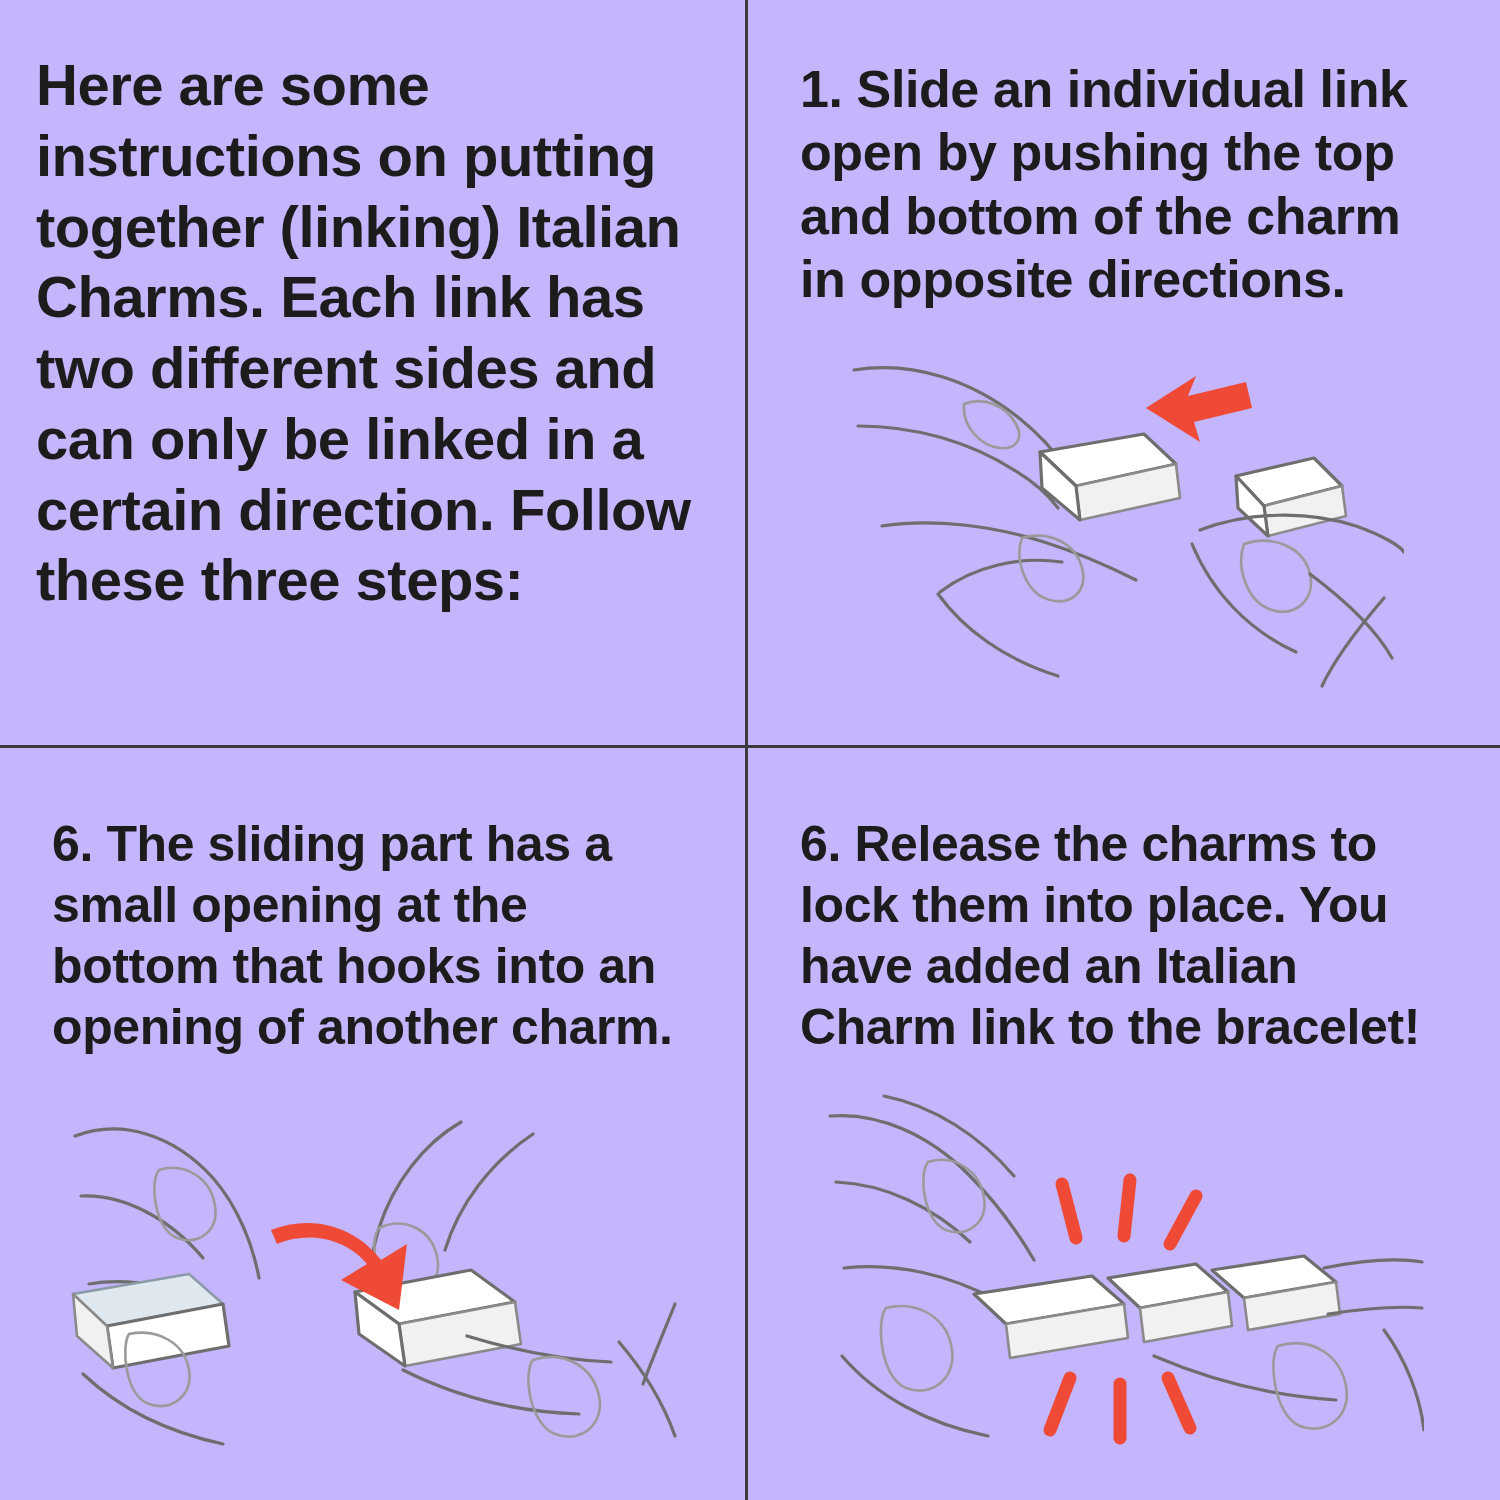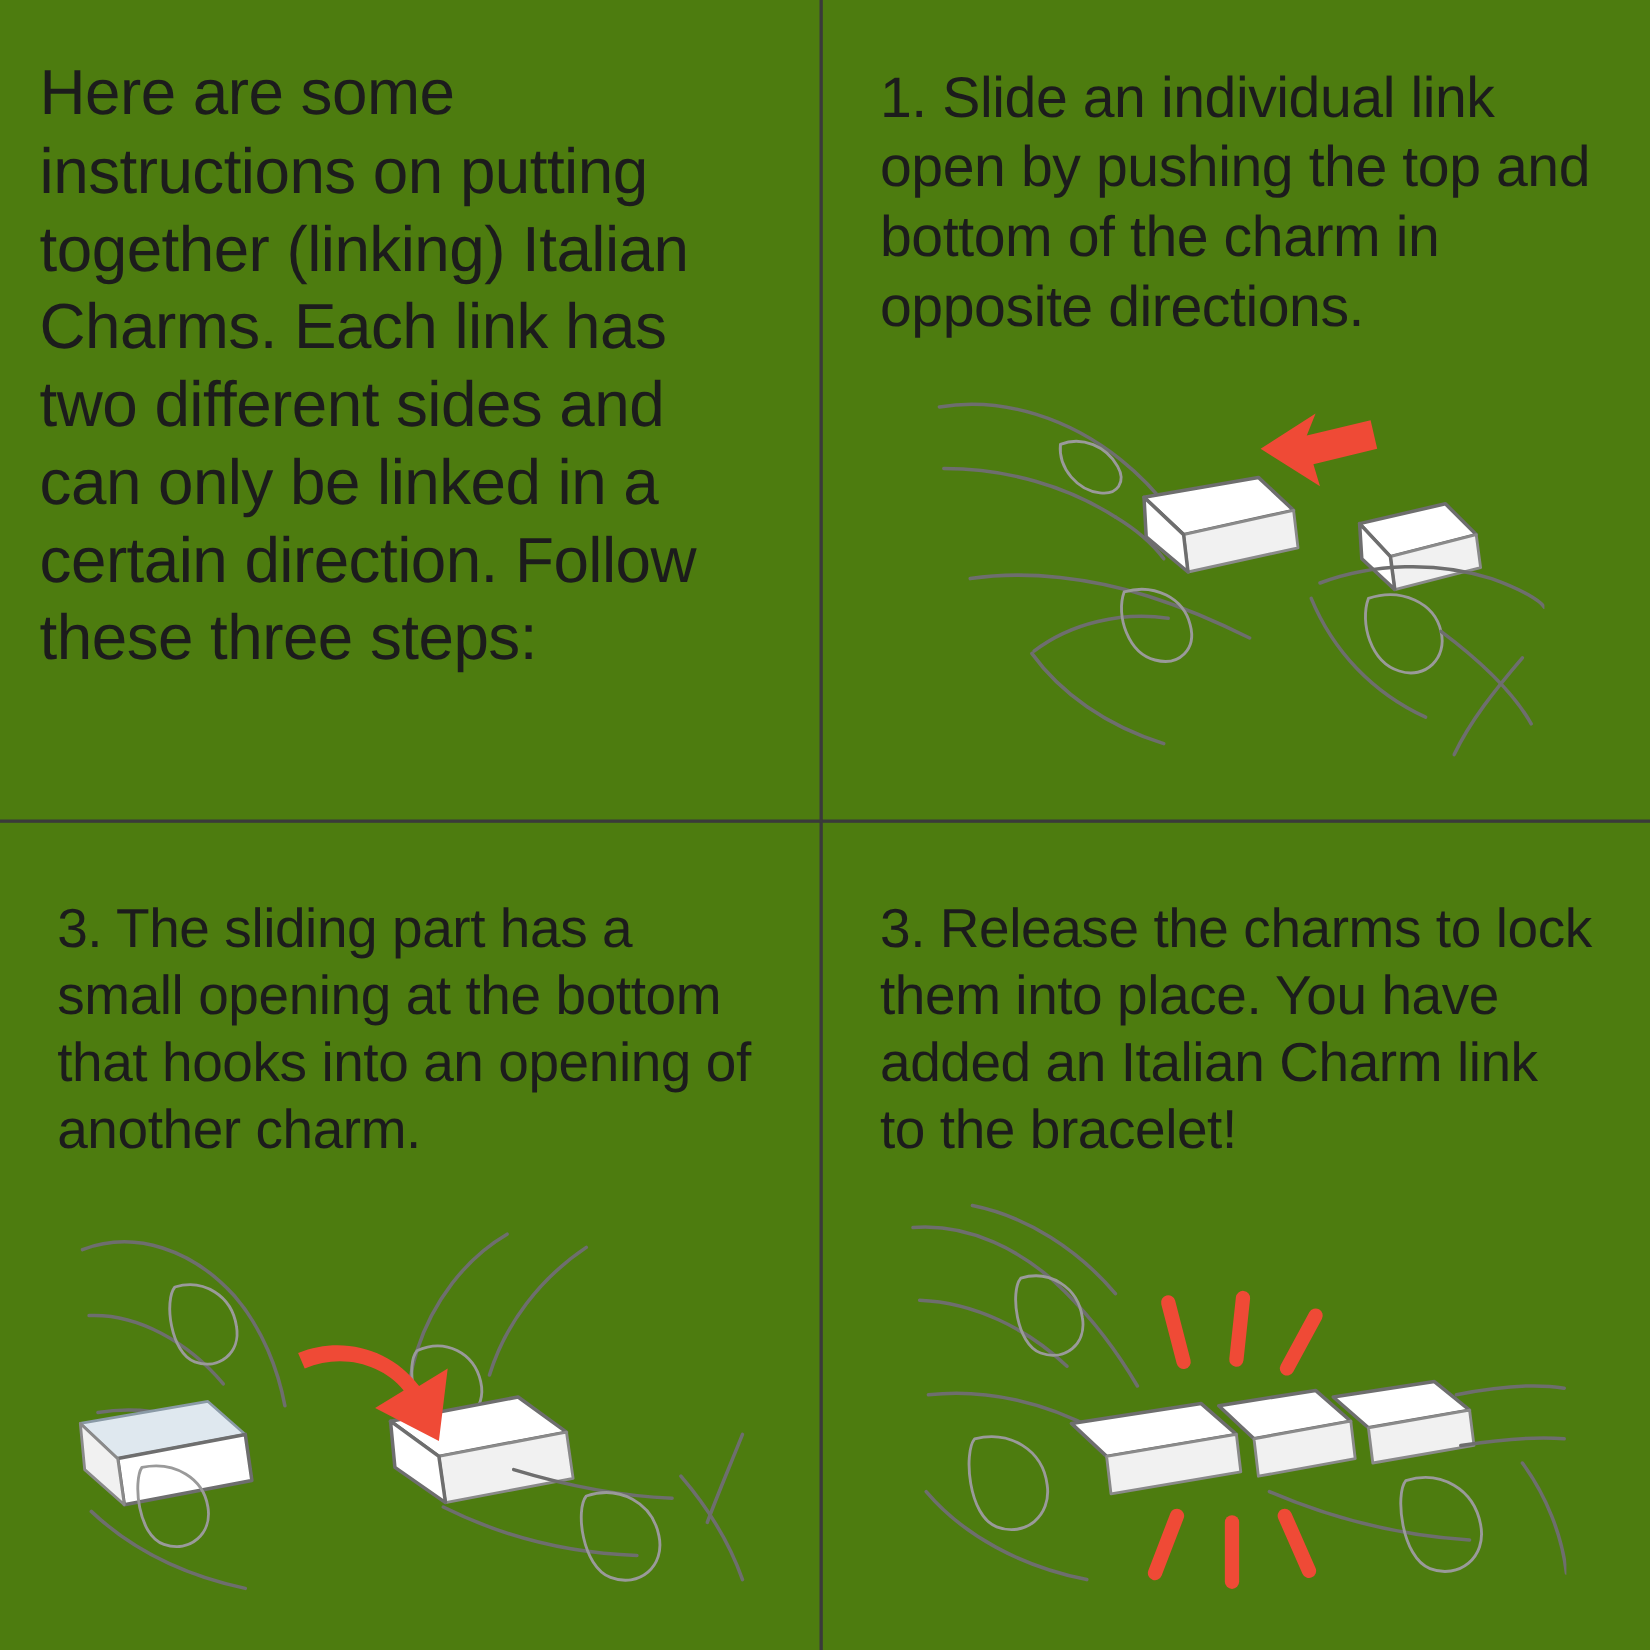--- a/index.html
+++ b/index.html
@@ -14,21 +14,22 @@
     color: #1a1a1a;
     overflow: hidden;
   }
   .sheet {
     width: 1500px;
     height: 1500px;
     box-sizing: border-box;
     display: grid;
     grid-template-columns: 748px 752px;
     grid-template-rows: 748px 752px;
-    background: #4d7c0f;
+    background: #c4b5fd;
+    font-weight: bold;
   }
   .cell {
     position: relative;
     box-sizing: border-box;
     padding: 42px 36px 0 36px;
     overflow: hidden;
   }
   
   .cell-tl { border-right: 3px solid #3a3a3a; border-bottom: 3px solid #3a3a3a; }
   .cell-tr { border-bottom: 3px solid #3a3a3a; }
@@ -113,21 +114,21 @@
         <path class="ln" d="M540 268 C 516 296, 492 326, 478 356"></path>
 
         <g class="arrow-red">
           <path d="M302 78 L 352 46 L 344 66 L 402 52 L 408 78 L 350 92 L 356 112 Z"></path>
         </g>
       </svg>
     </div>
   </div>
 
   <div class="cell cell-bl">
-    <p class="step-text">3. The sliding part has a small opening at the bottom that hooks into an opening of another charm.</p>
+    <p class="step-text">6. The sliding part has a small opening at the bottom that hooks into an opening of another charm.</p>
     <div class="art art-2">
       <svg width="620" height="380" viewBox="0 0 620 380" aria-hidden="true">
 
         <path class="ln" d="M12 58 C 60 40, 112 58, 150 100 C 176 130, 190 168, 196 200"></path>
         <path class="ln" d="M18 118 C 62 116, 108 142, 140 180"></path>
         <path class="ln-light" d="M96 92 C 122 84, 148 100, 152 128 C 156 152, 136 168, 114 160 C 92 152, 86 104, 96 92 Z"></path>
         <path class="ln" d="M26 206 C 74 198, 122 212, 160 236"></path>
 
         <path class="fill-blue" d="M10 216 L 126 196 L 160 226 L 44 248 Z"></path>
         <path class="fill-w" d="M44 248 L 160 226 L 166 268 L 50 290 Z"></path>
@@ -150,21 +151,21 @@
         <path class="ln" d="M612 226 C 600 256, 588 284, 580 306"></path>
 
         <g class="arrow-red">
           <path d="M208 152 C 248 136, 292 148, 318 182 L 344 166 L 336 232 L 278 202 L 304 186 C 284 162, 248 152, 214 166 Z"></path>
         </g>
       </svg>
     </div>
   </div>
 
   <div class="cell cell-br">
-    <p class="step-text">3. Release the charms to lock them into place. You have added an Italian Charm link to the bracelet!</p>
+    <p class="step-text">6. Release the charms to lock them into place. You have added an Italian Charm link to the bracelet!</p>
     <div class="art art-3">
       <svg width="600" height="380" viewBox="0 0 600 380" aria-hidden="true">
 
         <path class="ln" d="M6 38 C 56 34, 106 58, 144 96 C 174 126, 196 158, 210 182"></path>
         <path class="ln" d="M60 18 C 110 28, 156 58, 190 98"></path>
         <path class="ln" d="M12 104 C 62 106, 110 130, 146 164"></path>
         <path class="ln-light" d="M104 84 C 130 76, 156 92, 160 120 C 164 144, 144 160, 122 152 C 100 144, 94 96, 104 84 Z"></path>
         <path class="ln" d="M20 190 C 74 184, 128 198, 172 222"></path>
         <path class="ln-light" d="M62 230 C 94 222, 124 240, 128 272 C 132 300, 108 320, 82 310 C 56 300, 52 242, 62 230 Z"></path>
         <path class="ln" d="M18 278 C 52 318, 104 346, 164 358"></path>

